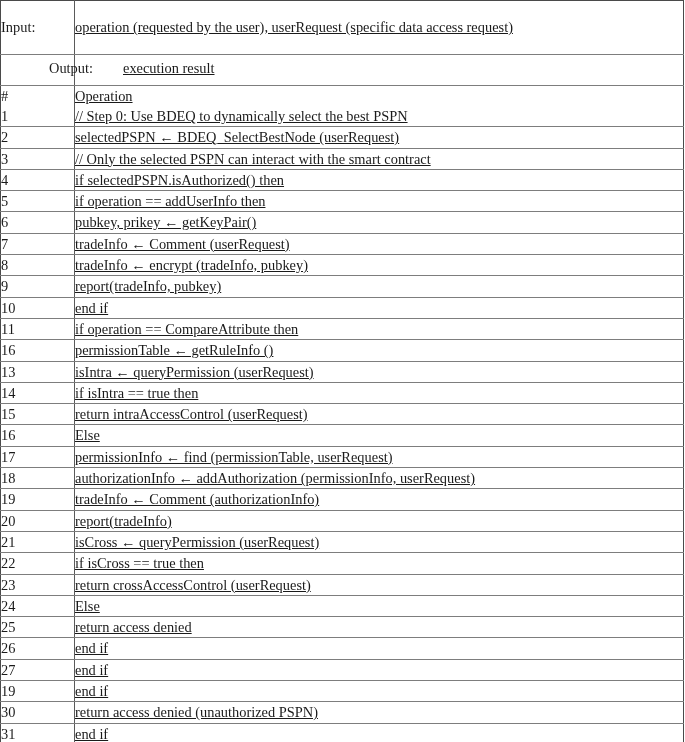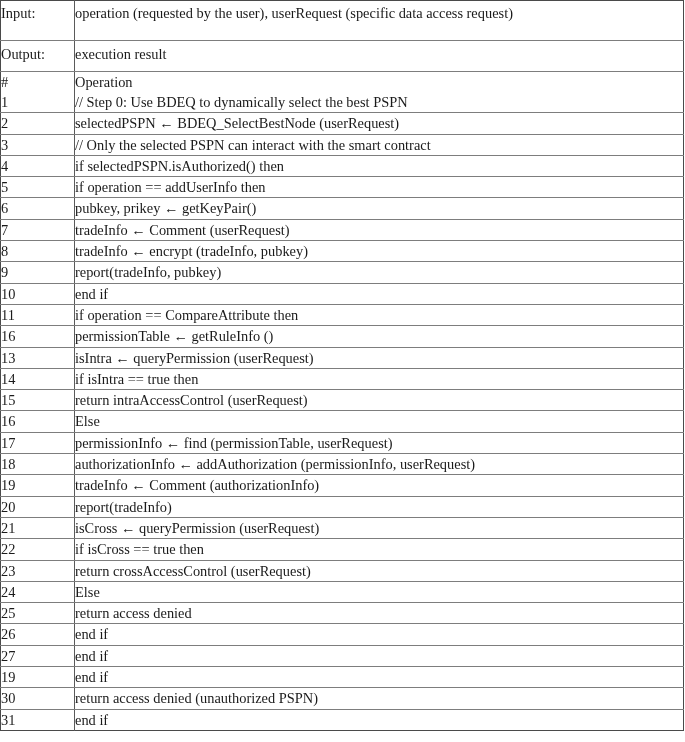--- a/index.html
+++ b/index.html
@@ -44,28 +44,29 @@
   
   .cell-num {
     padding: 1px 0 0 8px;
     white-space: nowrap;
   }
   
   .cell-op {
     padding: 1px 4px 0 8px;
     white-space: nowrap;
     overflow: hidden;
+    text-decoration: underline;
   }
 
   
   tr.row-input td { height: 37px; }
   tr.row-input .cell-num,
-  tr.row-input .cell-op { padding-top: 2px; }
-
-  tr.row-output td { height: 27px; }
+  tr.row-input .cell-op { padding-top: 16px; }
+
+  tr.row-output td { height: 27px; padding-left: 48px; }
   tr.row-output .cell-num,
   tr.row-output .cell-op { padding-top: 3px; }
 
   tr.row-head td { height: 20px; }
   tr.row-code td { height: 20.3px; }
 
   
   .ind-0 { padding-left: 8px; margin-left: 15px; }
   .ind-1 { padding-left: 20px; }
   .ind-2 { padding-left: 32px; margin-top: 15px; }

